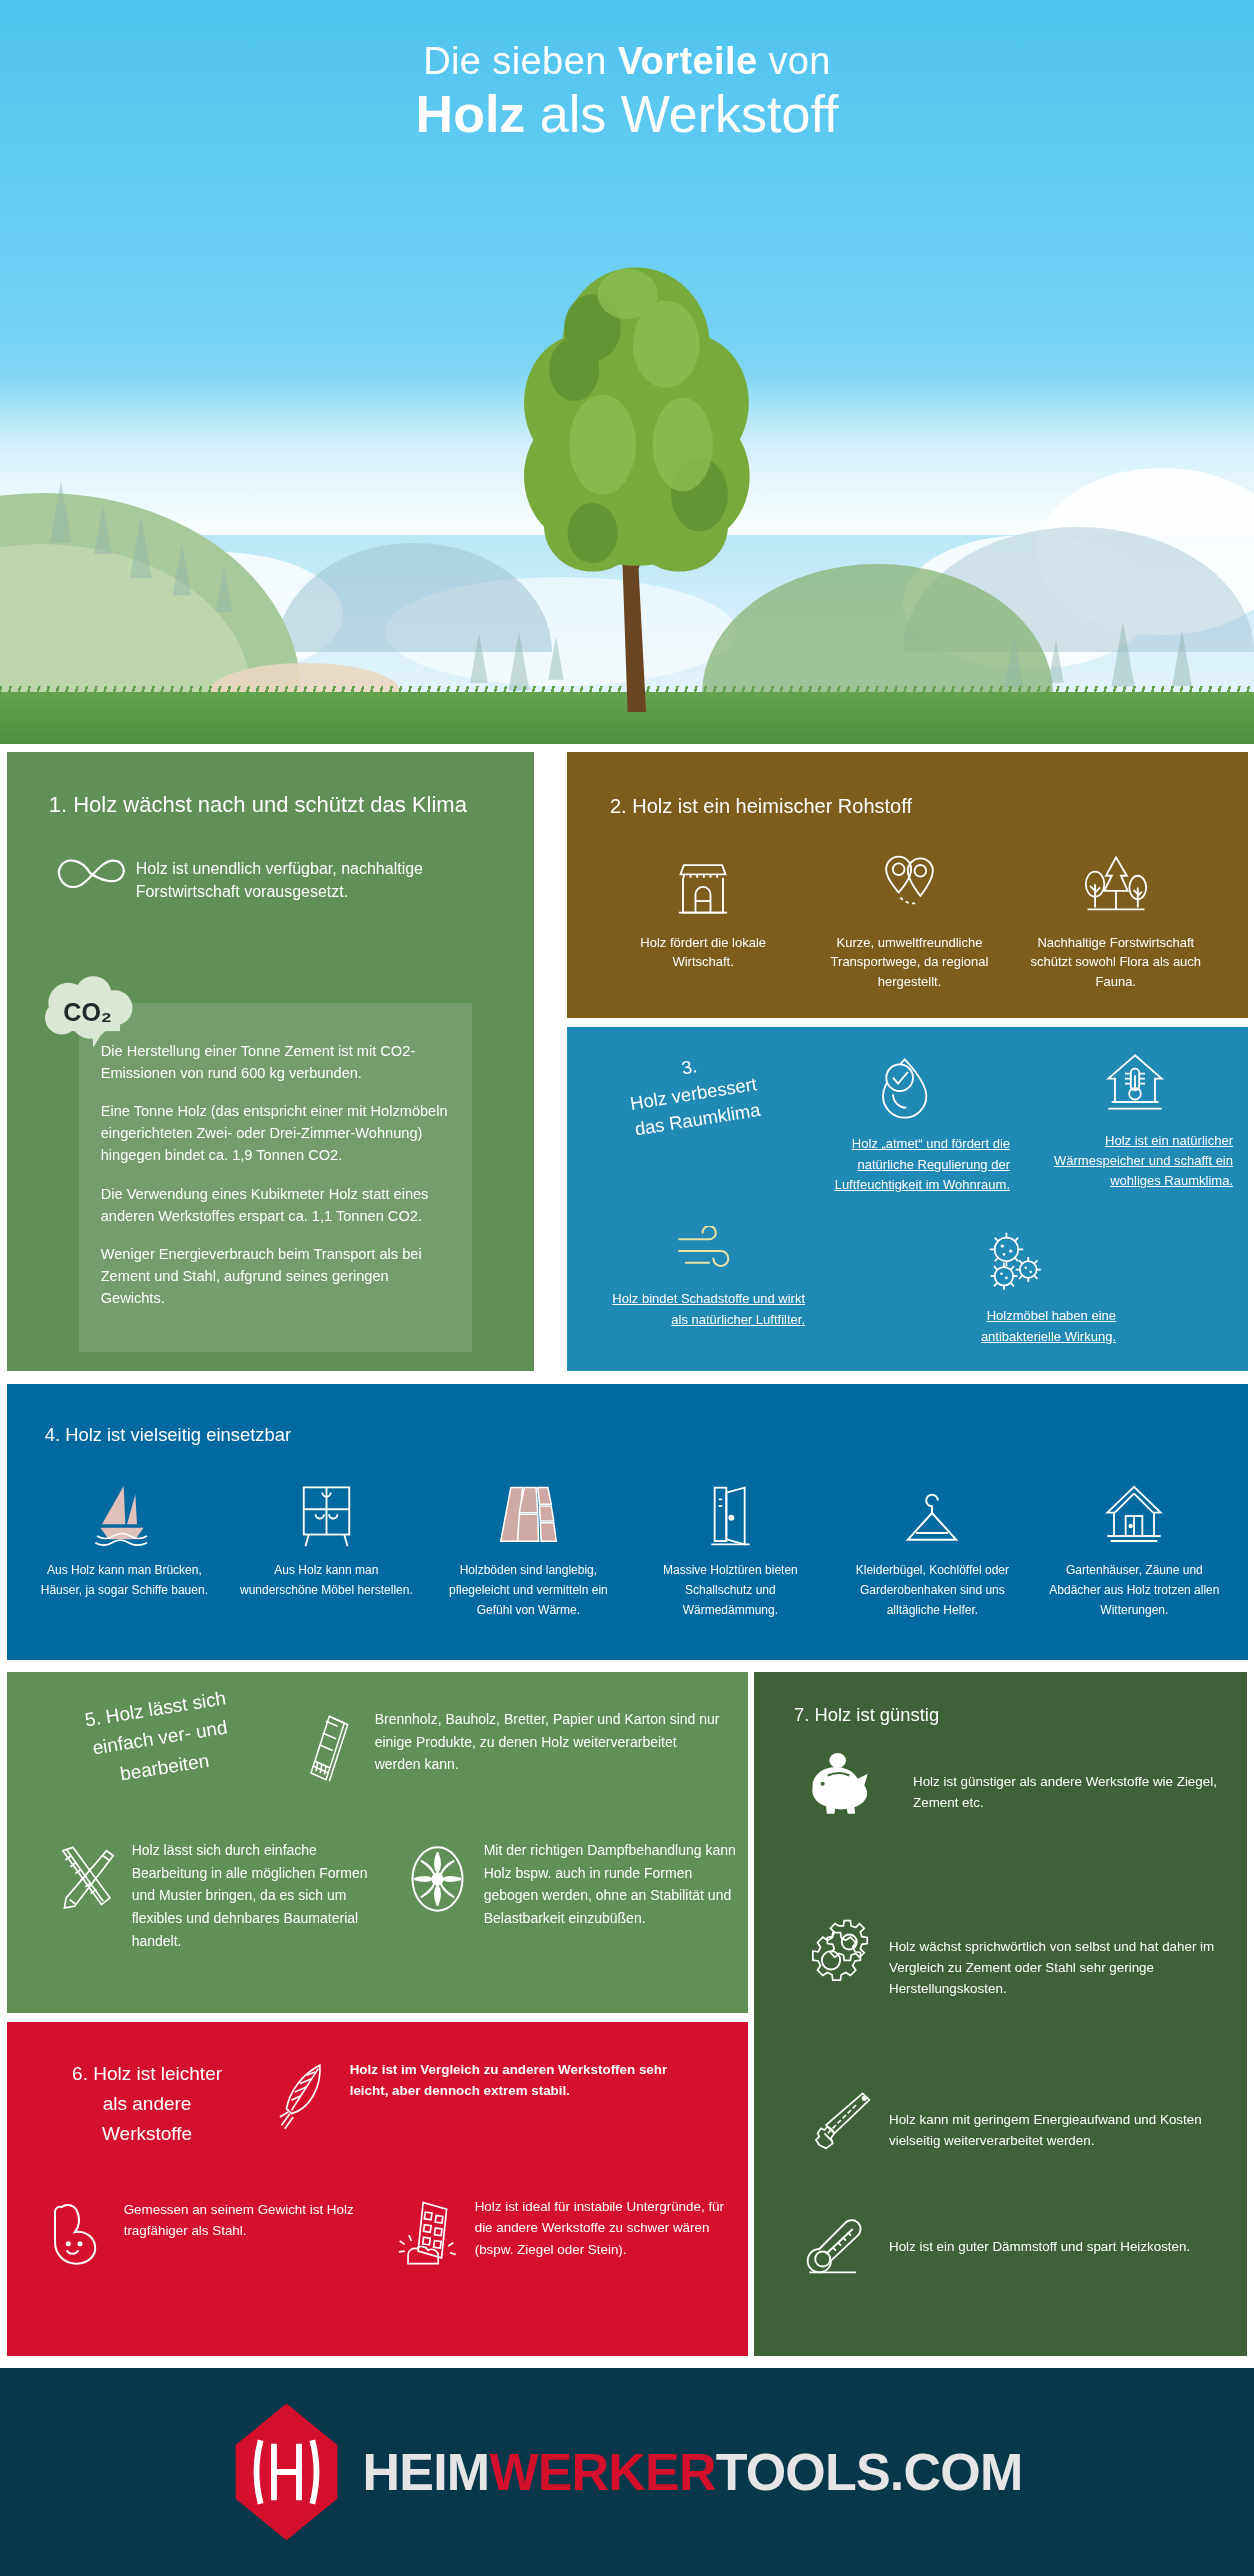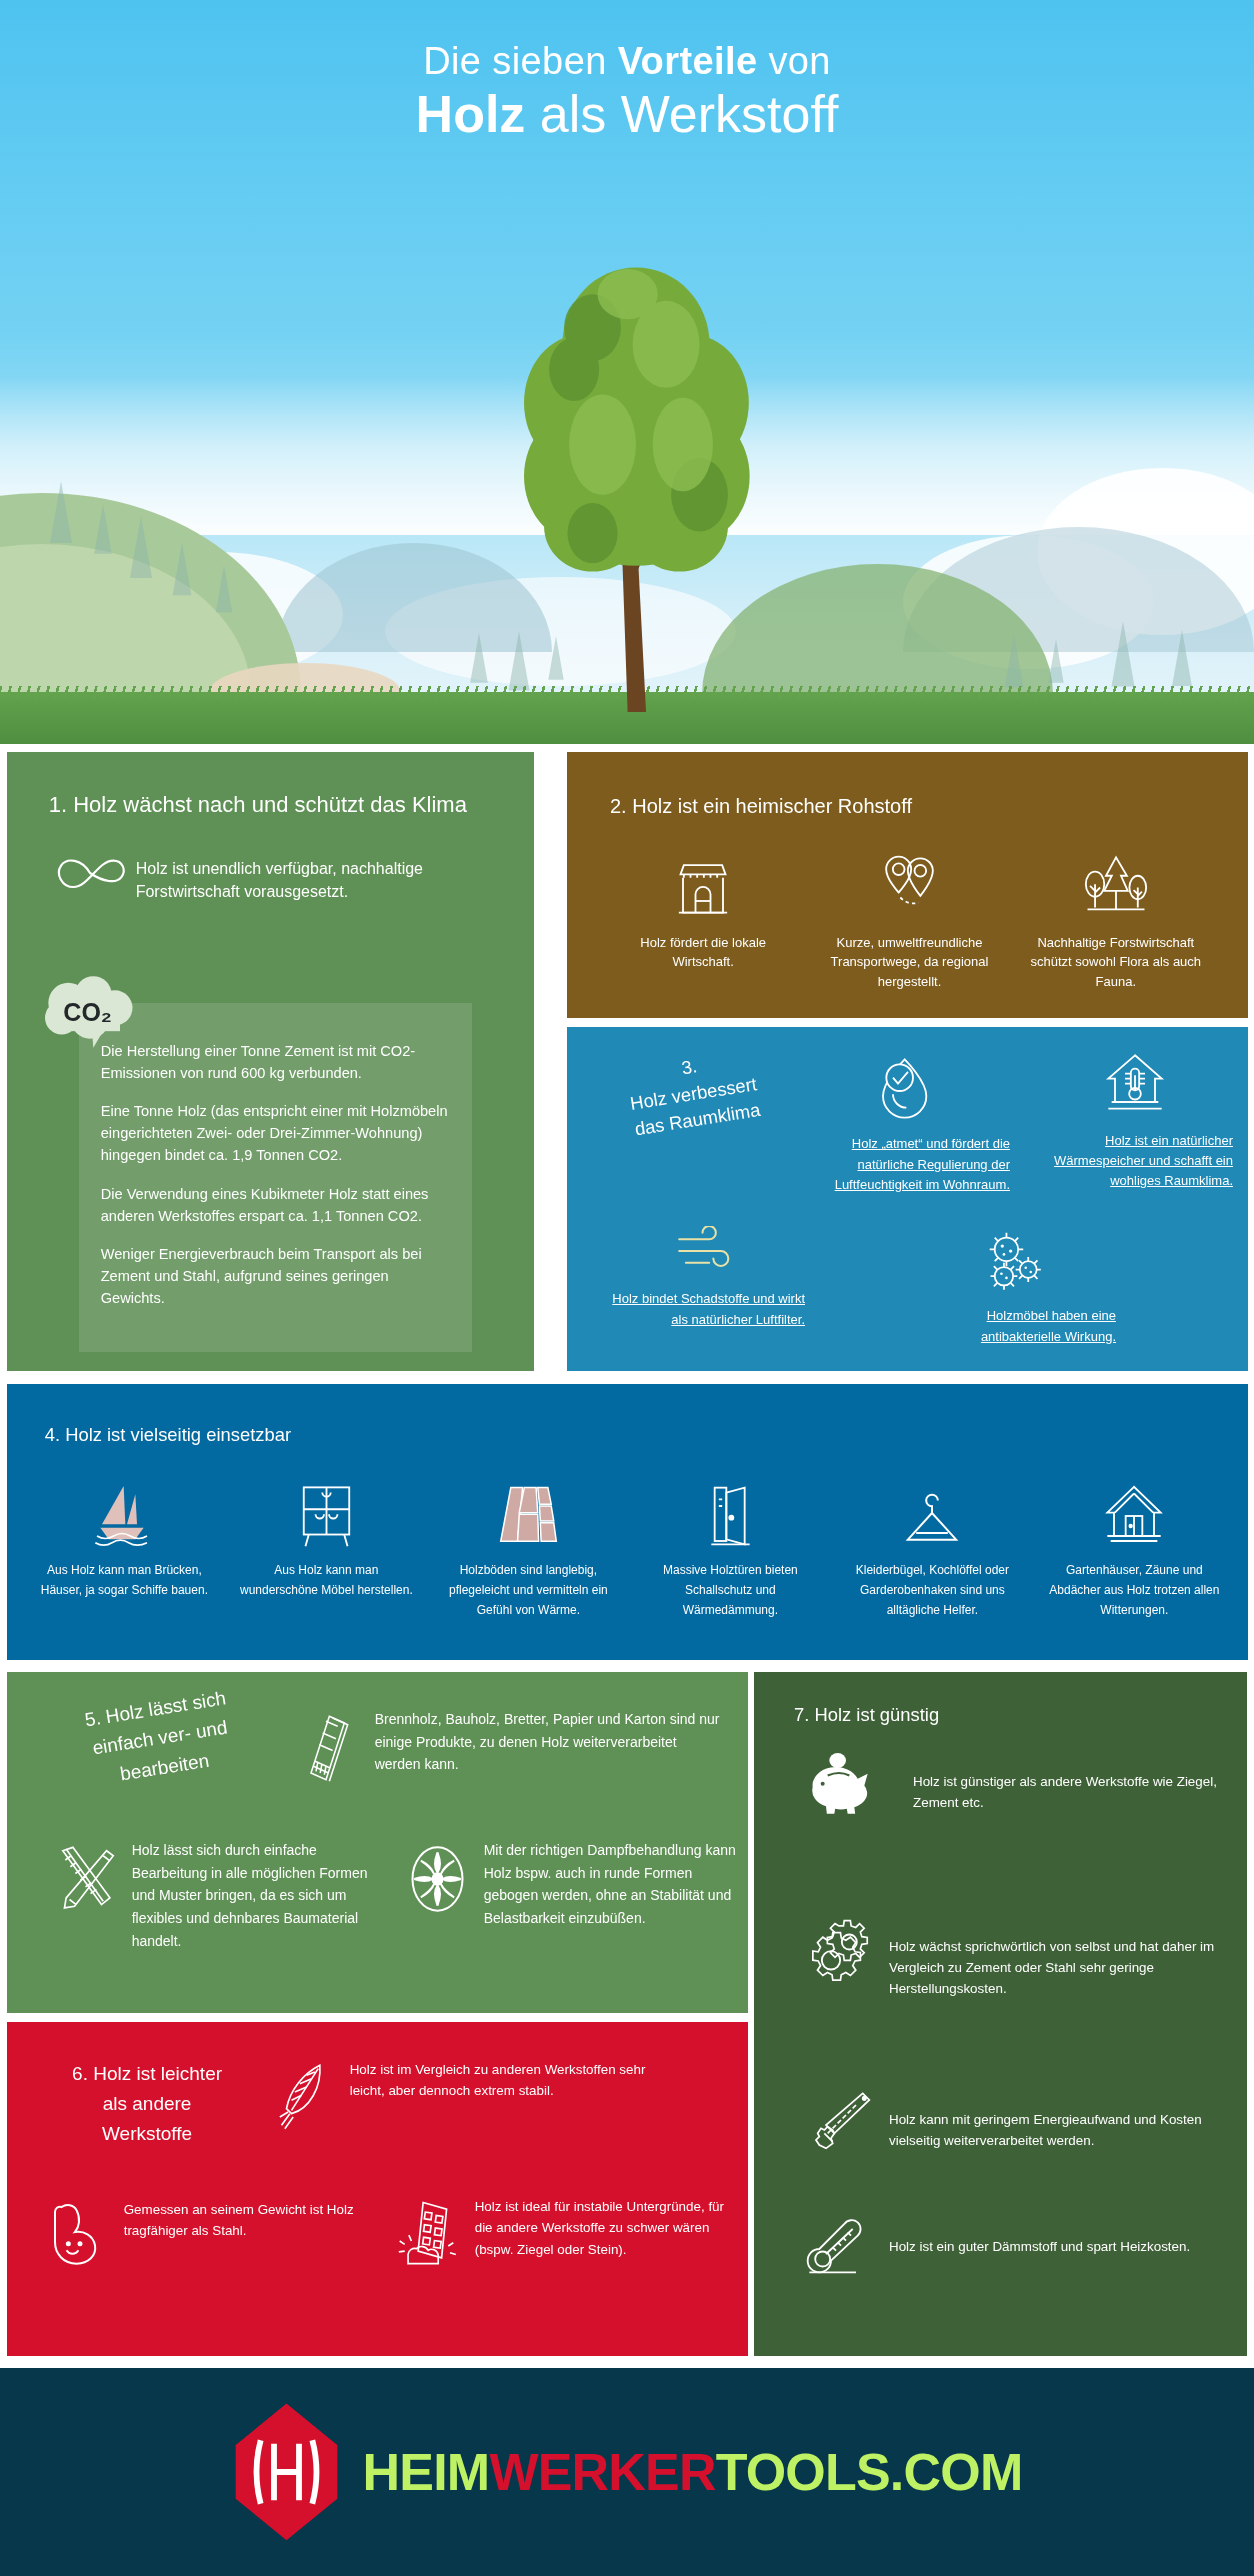--- a/index.html
+++ b/index.html
@@ -165,21 +165,21 @@
     left: 6.7px; top: 2022px; width: 741px; height: 334px;
     background: #d5102c;
   }
   .s6-head {
     position: absolute; left: 23.4px; top: 37px; width: 234px;
     text-align: center; font-size: 19px; line-height: 1.58;
   }
   .s6-item { position: absolute; display: flex; align-items: flex-start; }
   .s6-item .ico { flex: 0 0 92px; display:flex; justify-content:center; padding-top: 3.3px; }
   .s6-item .tx { font-size: 13.4px; line-height: 1.6; }
-  .s6-a { left: 251px; top: 37px; width: 418px; }
+  .s6-a { left: 251px; top: 37px; width: 418px; font-weight: bold; }
   .s6-b { left: 25px;  top: 177px; width: 351px; }
   .s6-c { left: 376px; top: 174px; width: 360px; }
 
   
   .sec7 {
     left: 754px; top: 1672px; width: 493px; height: 684px;
     background: #3f6138;
   }
   .sec7 h2 { font-size: 18.4px; margin: 32px 2px 0 40px; }
   .s7-item { position: absolute; display: flex; align-items: flex-start; left: 38px; width: 426px; }
@@ -194,21 +194,21 @@
   .footer {
     position: absolute; left: 0; top: 2368px; width: 1254px; height: 208px;
     background: #07374b;
     display: flex; align-items: center; justify-content: center;
   }
   .logo-row { display: flex; align-items: center; gap: 22px; }
   .logo-word {
     font-size: 52px; font-weight: 700; letter-spacing: -0.8px;
     line-height: 1;
   }
-  .logo-word .g { color: #bef264; }
+  .logo-word .g { color: #e5e5e5; }
   .logo-word .r { color: #d5102c; }
 
   svg { display: block; }
 </style>
 </head>
 <body>
 
 <div class="page">
 
   <div class="hero">

